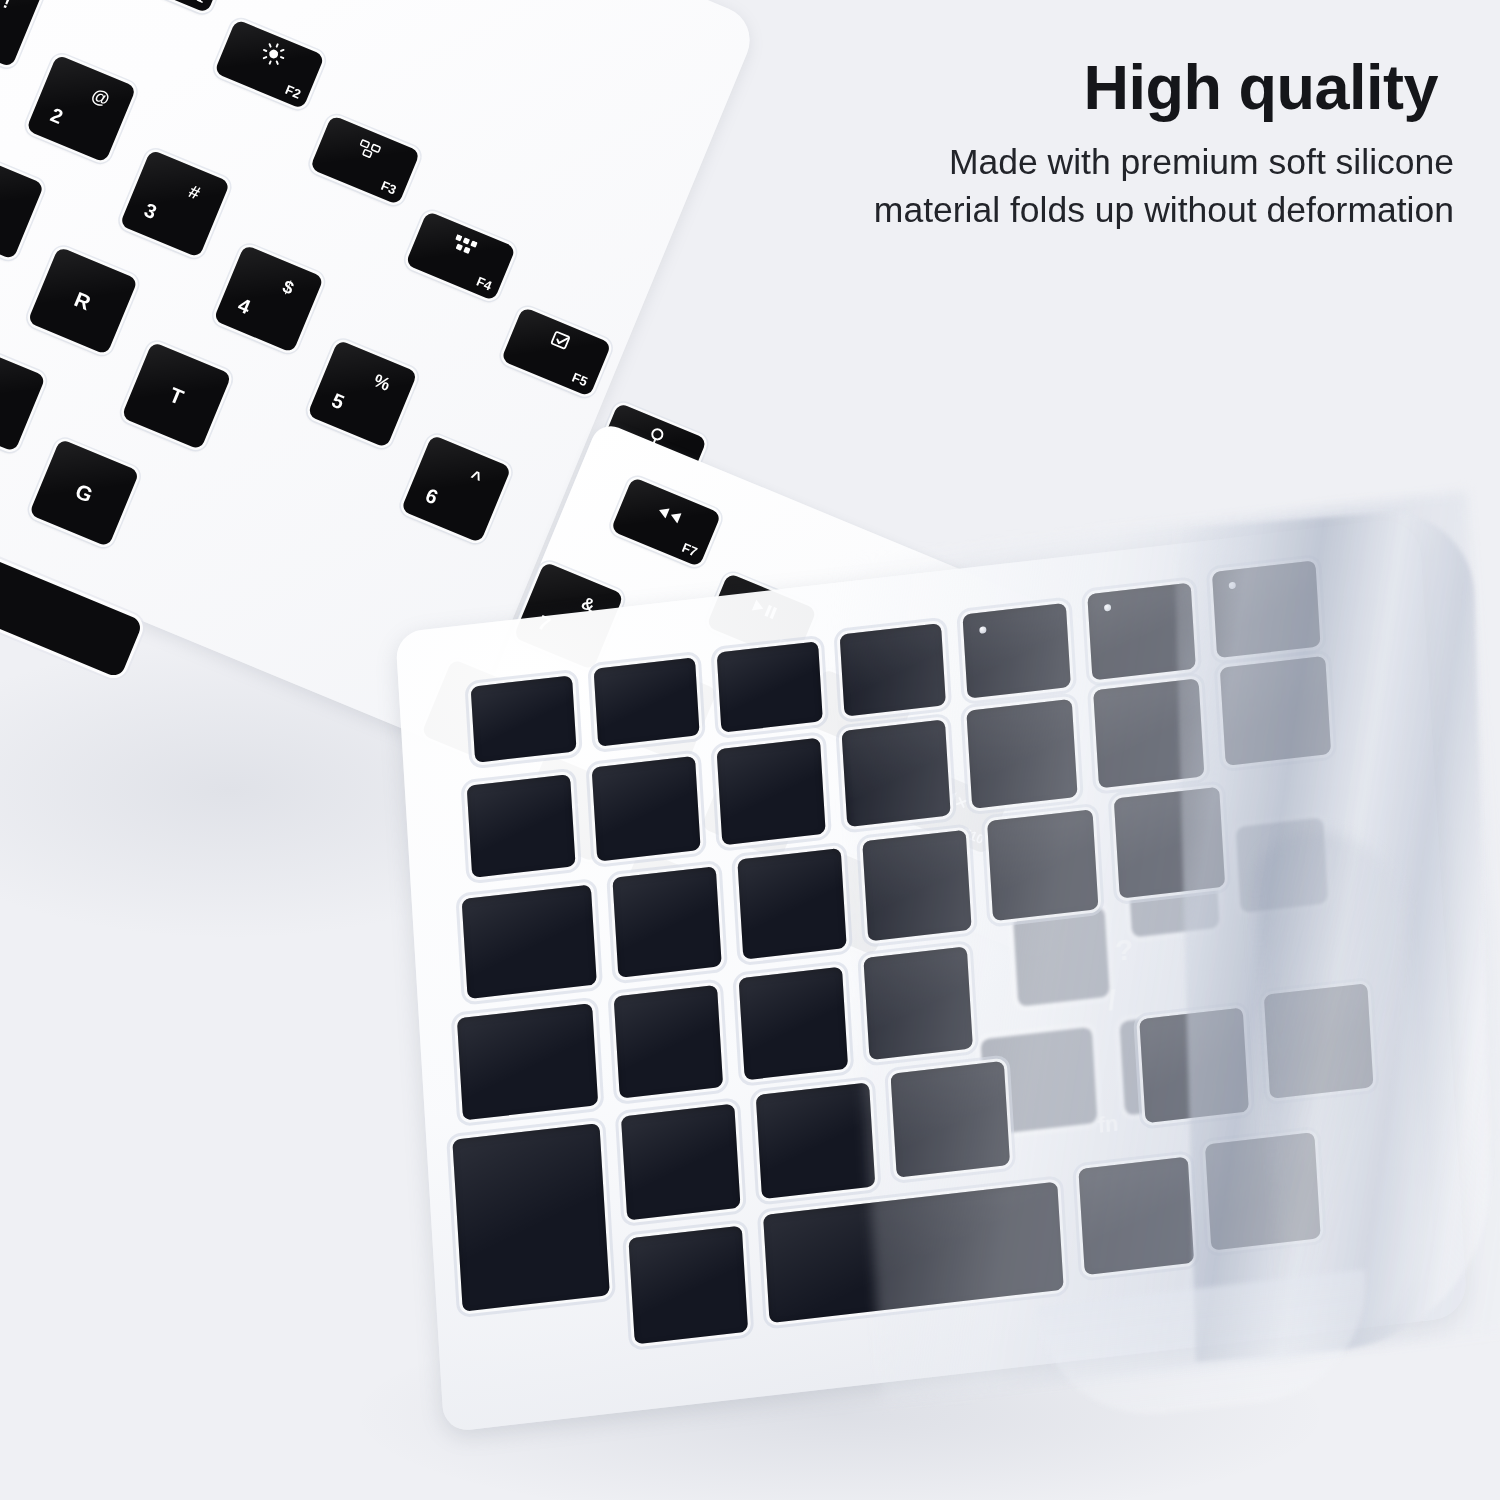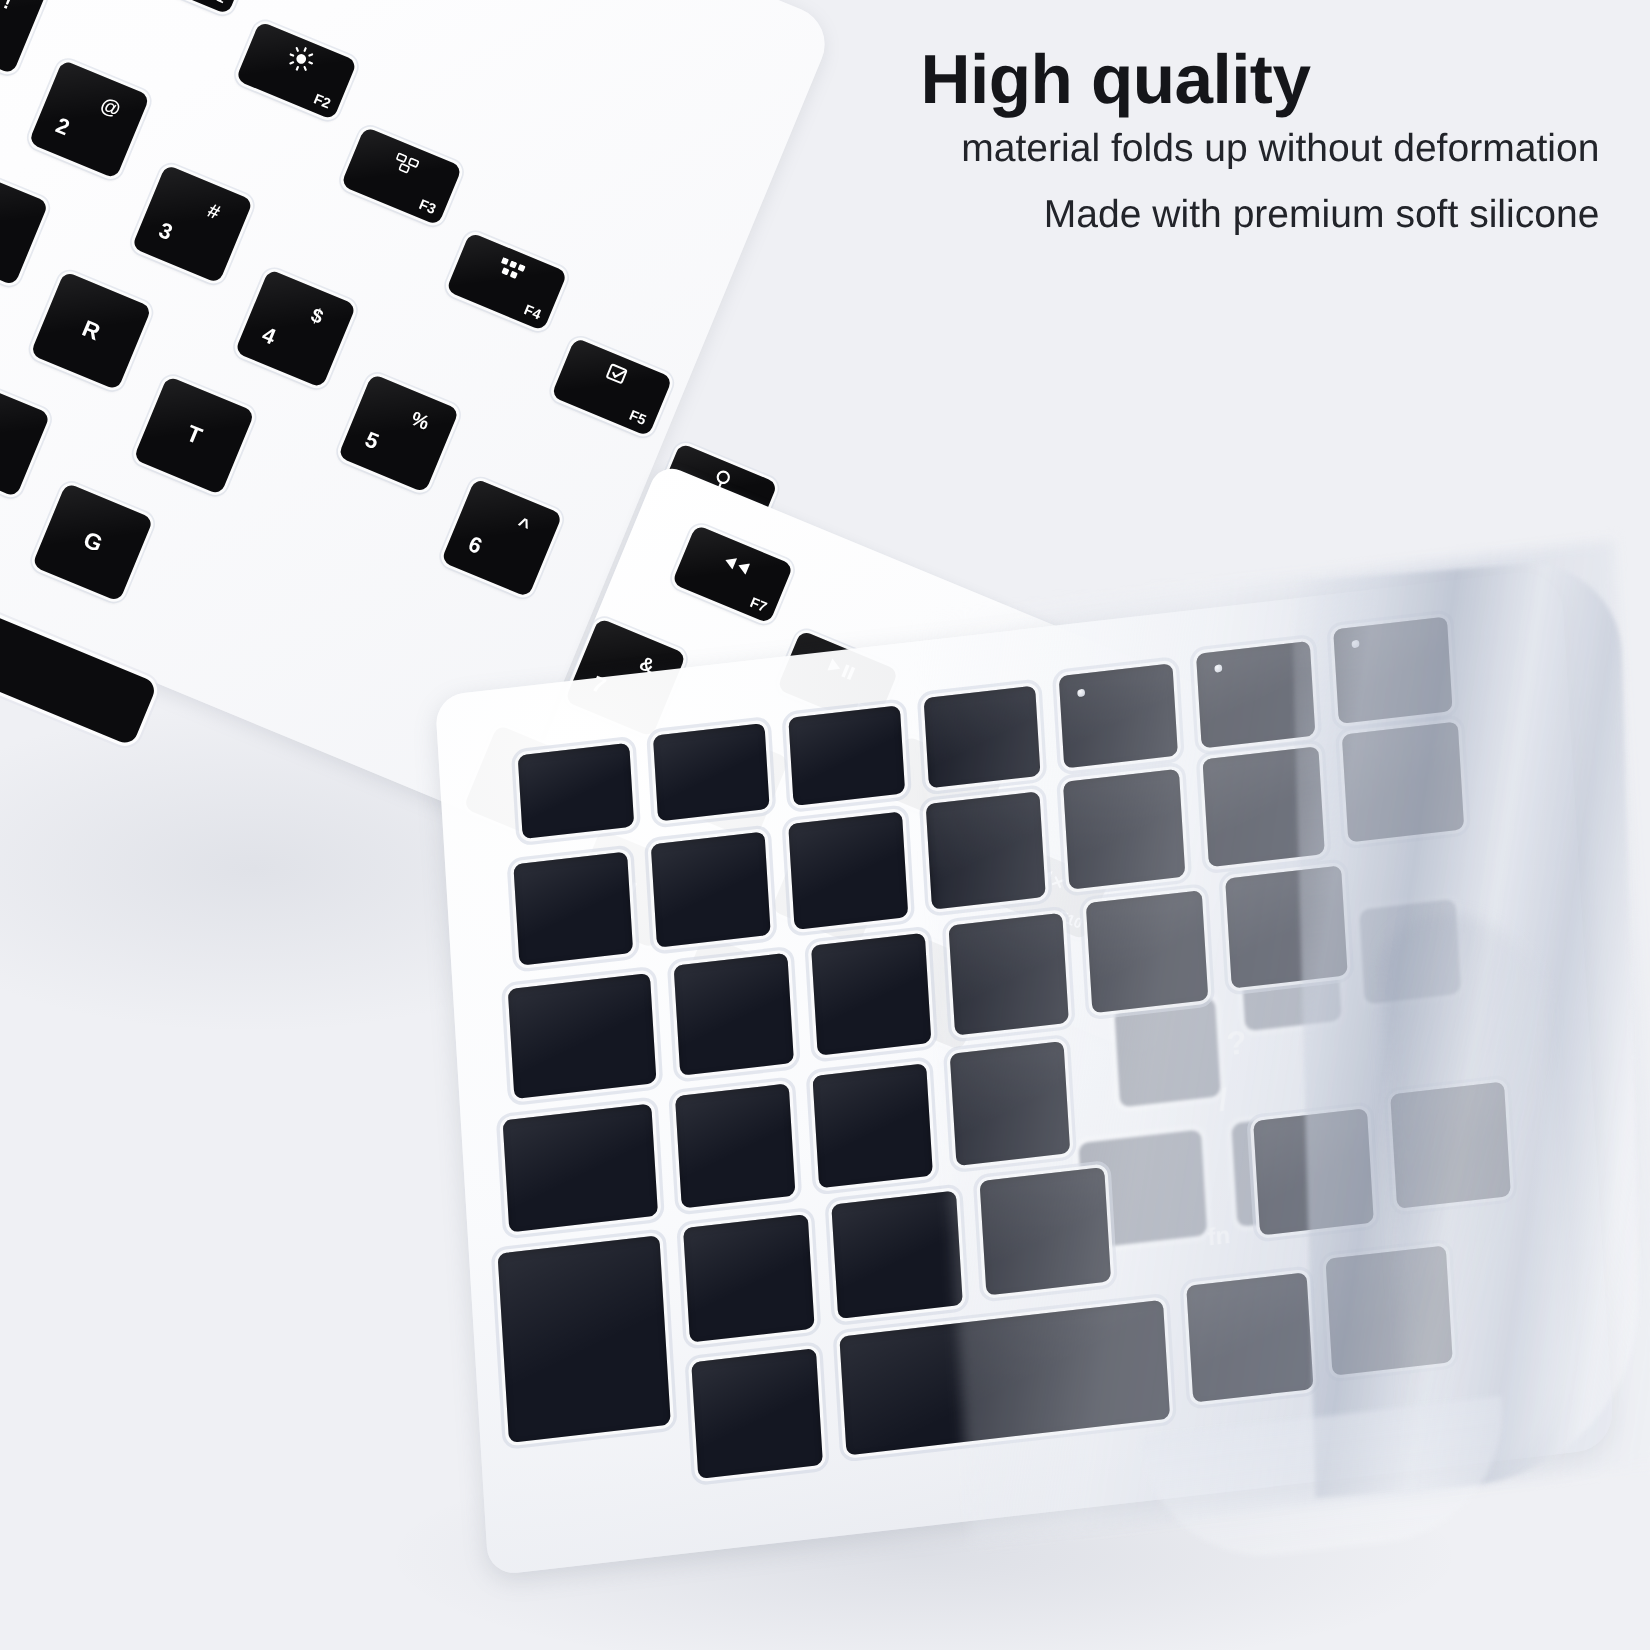--- a/index.html
+++ b/index.html
@@ -8,21 +8,21 @@
     background:#eff0f4;
     font-family:"Liberation Sans","DejaVu Sans",sans-serif;
     position:relative;
   }
   #stage{position:absolute;inset:0;width:1500px;height:1500px;overflow:hidden;}
 
   
   .copy{position:absolute;right:46px;top:36px;text-align:right;width:880px;z-index:90;}
   .headline{
     font-size:63px;font-weight:bold;color:#15161a;letter-spacing:-0.5px;
-    line-height:1.12;margin:2px;text-align:center;
+    line-height:1.12;margin:16px;
   }
   .subline{
     font-size:35.5px;font-weight:400;color:#22242a;line-height:1.30;
     margin:14px 0 0 0;white-space:nowrap;
   }
 
   
   .sheet{position:absolute;}
   .sheet .film{
     position:absolute;inset:0;border-radius:30px;
@@ -404,17 +404,17 @@
     <div class="bkey" style="left:778px;top:600px;width:110px;height:106px;"></div>
 
     <div class="haze"></div>
     <div class="curl"></div>
     <div class="curl2"></div>
     <div class="lipA"></div>
   </div>
 
   <div class="copy">
     <h1 class="headline">High quality</h1>
+    <p class="subline">Made with premium soft silicone</p>
     <p class="subline" style="margin-top:2px;">material folds up without deformation</p>
-    <p class="subline">Made with premium soft silicone</p>
   </div>
 
 </div>
 
 </body></html>

